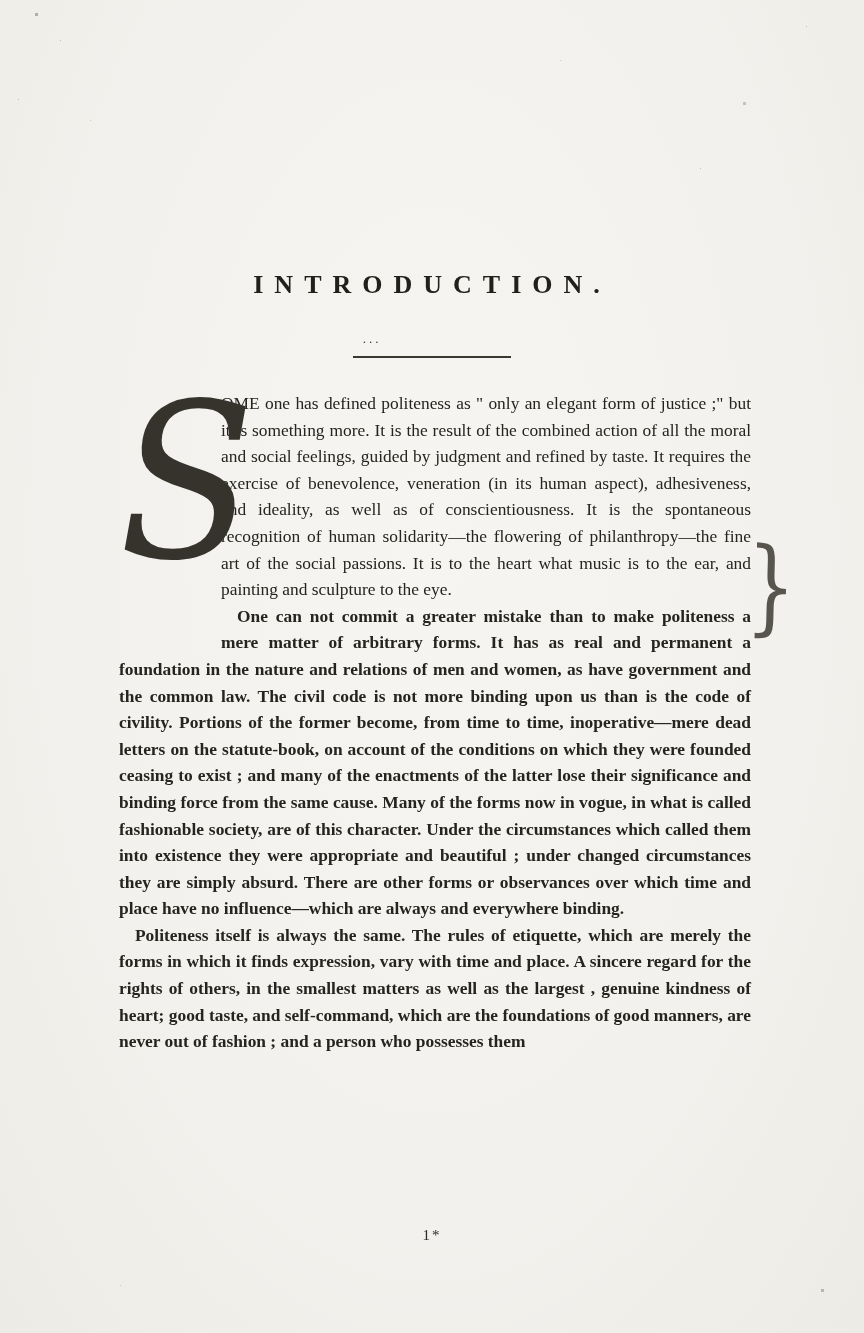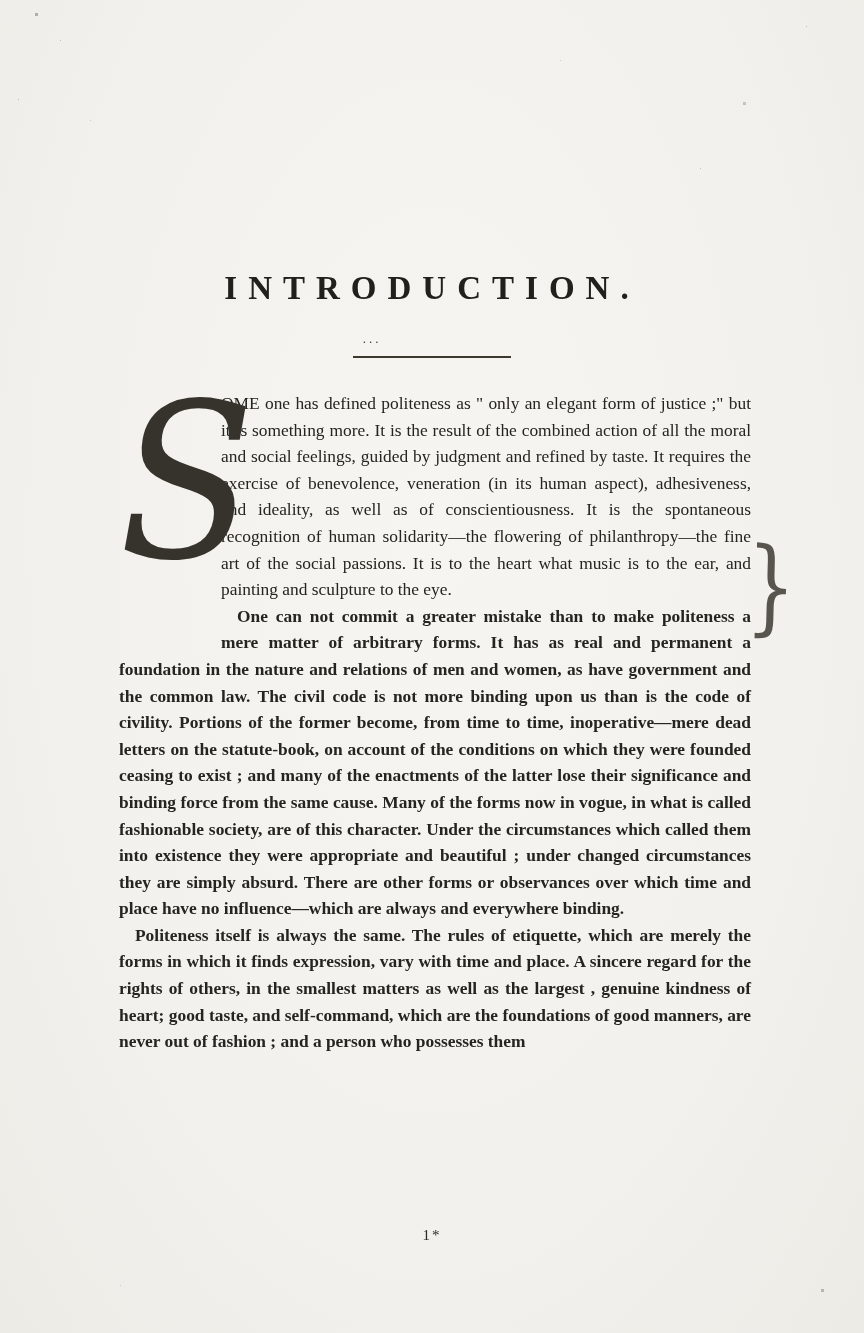--- a/index.html
+++ b/index.html
@@ -18,21 +18,21 @@
     font-family: "Liberation Serif", "DejaVu Serif", serif;
     overflow: hidden;
   }
   .title {
     position: absolute;
     top: 270px;
     left: 0;
     width: 100%;
     margin: 0;
     text-align: center;
-    font-size: 33px;
+    font-size: 26px;
     font-weight: 700;
     letter-spacing: 11px;
     color: #22201b;
   }
   .divider {
     position: absolute;
     top: 334px;
     left: 0;
     width: 100%;
     text-align: center;

